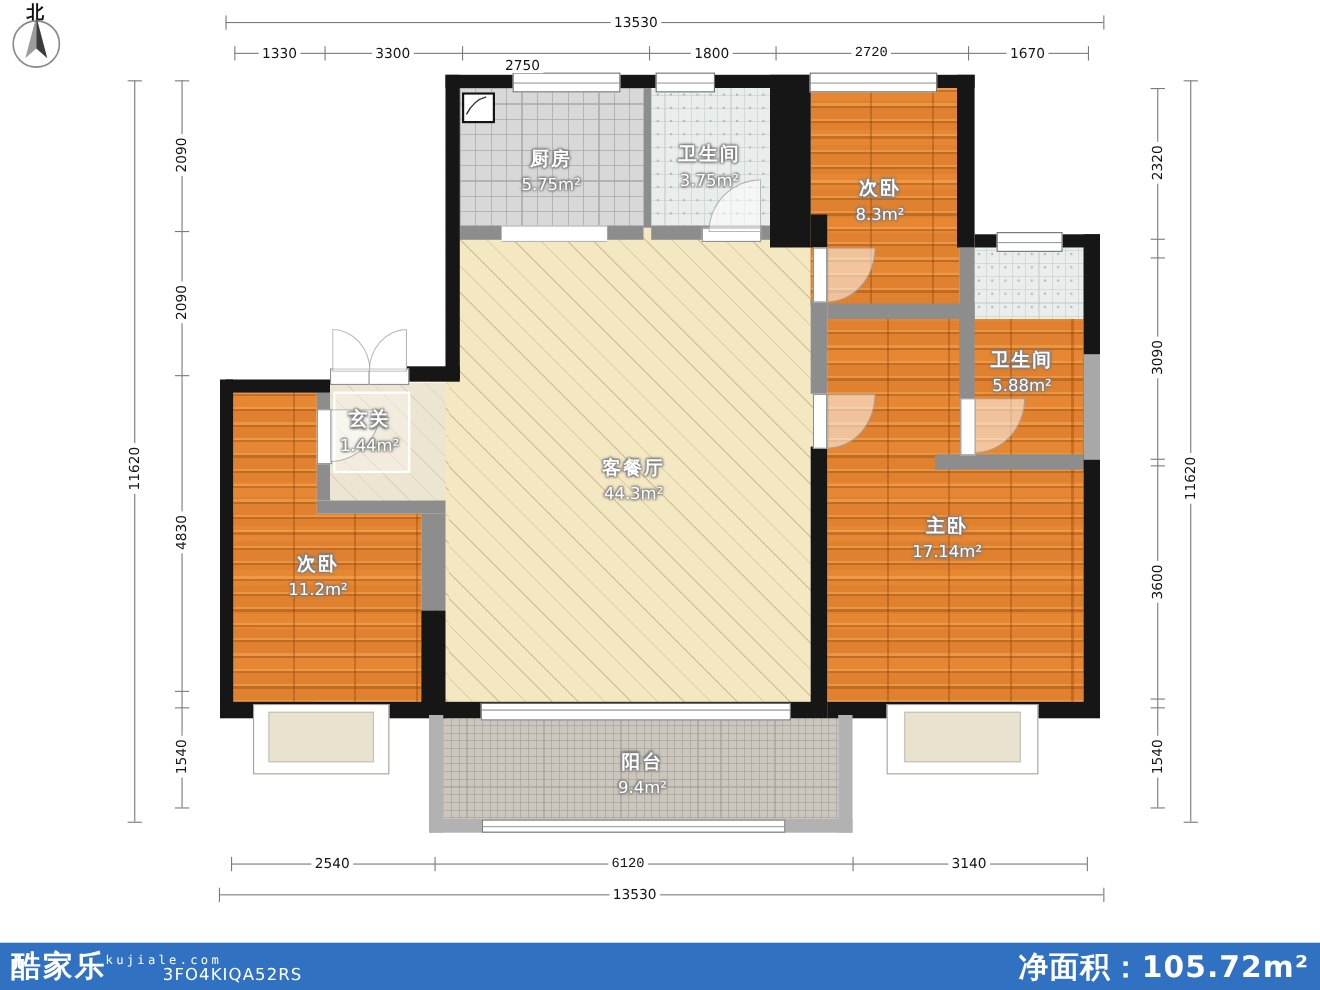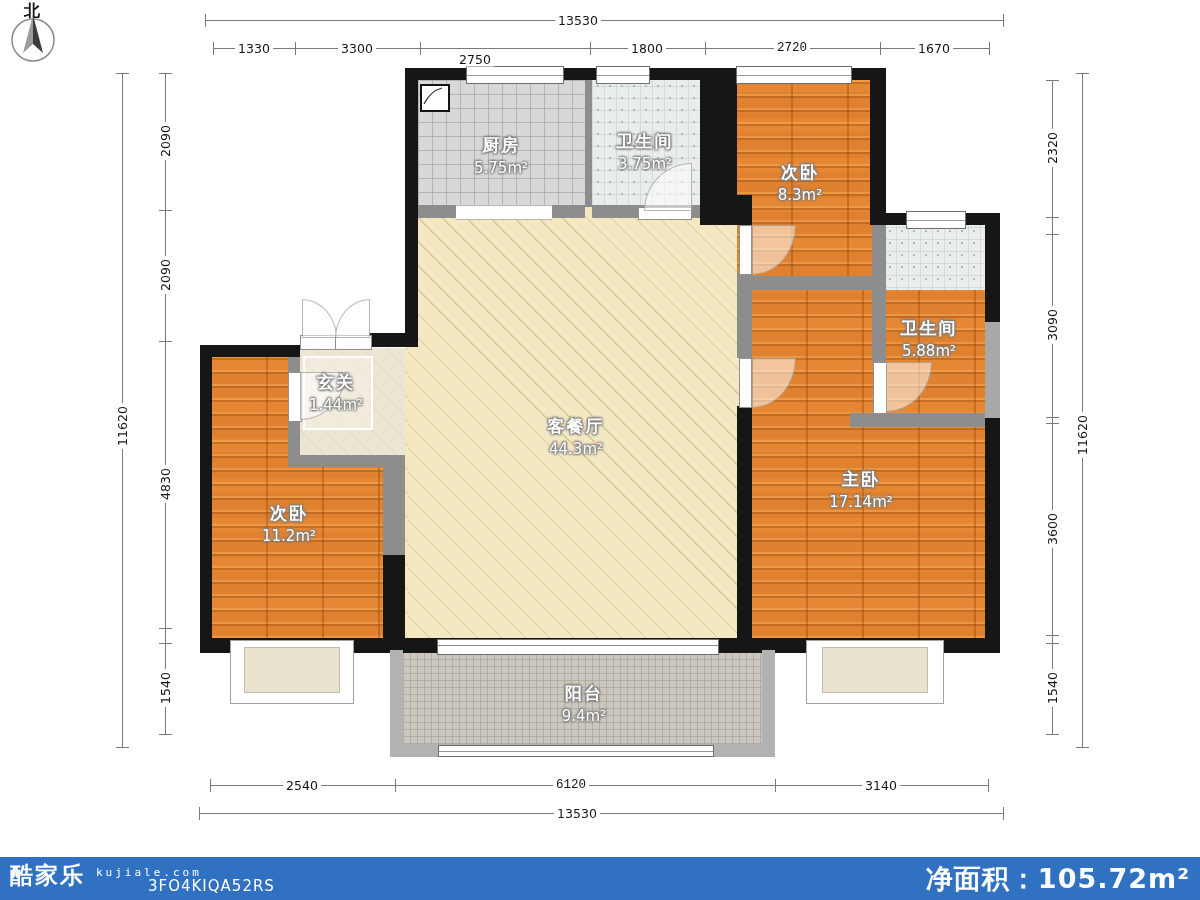--- a/index.html
+++ b/index.html
@@ -76,21 +76,21 @@
   .dlh{height:1px;background:#7a7a7a}
   .dlv{width:1px;background:#7a7a7a}
   .dth{width:1px;height:13px;background:#7a7a7a}
   .dtv{width:13px;height:1px;background:#7a7a7a}
   .dim-label{font-size:12.5px;color:#141414;background:#fff;padding:0 3px;white-space:nowrap;
     transform:translate(-50%,-50%)}
   .dim-label.rot{transform:translate(-50%,-50%) rotate(-90deg)}
   
   .north-char{position:absolute;left:24px;top:1px;font-size:16px;font-weight:bold;color:#111}
   .footer-bar{position:absolute;left:0;top:857px;width:1200px;height:43px}
-  .brand{position:absolute;left:10px;top:860px;font-size:23px;font-weight:bold;color:#fff;letter-spacing:2px}
+  .brand{position:absolute;left:10px;top:860px;font-size:27px;font-weight:bold;color:#fff;letter-spacing:2px}
   .site{position:absolute;left:96px;top:866px;font-size:11px;color:#fff;letter-spacing:3px;
         font-family:"DejaVu Sans Mono","Liberation Mono",monospace}
   .code{position:absolute;left:148px;top:877px;font-size:15px;color:#fff;letter-spacing:1px}
   .netarea{position:absolute;right:10px;top:861px;font-size:27px;font-weight:bold;color:#fff;letter-spacing:1px}
 </style>
 </head>
 <body>
 
 <div class="abs" style="left:0;top:0;width:70px;height:70px">
   <svg width="70" height="70" viewBox="0 0 70 70">

